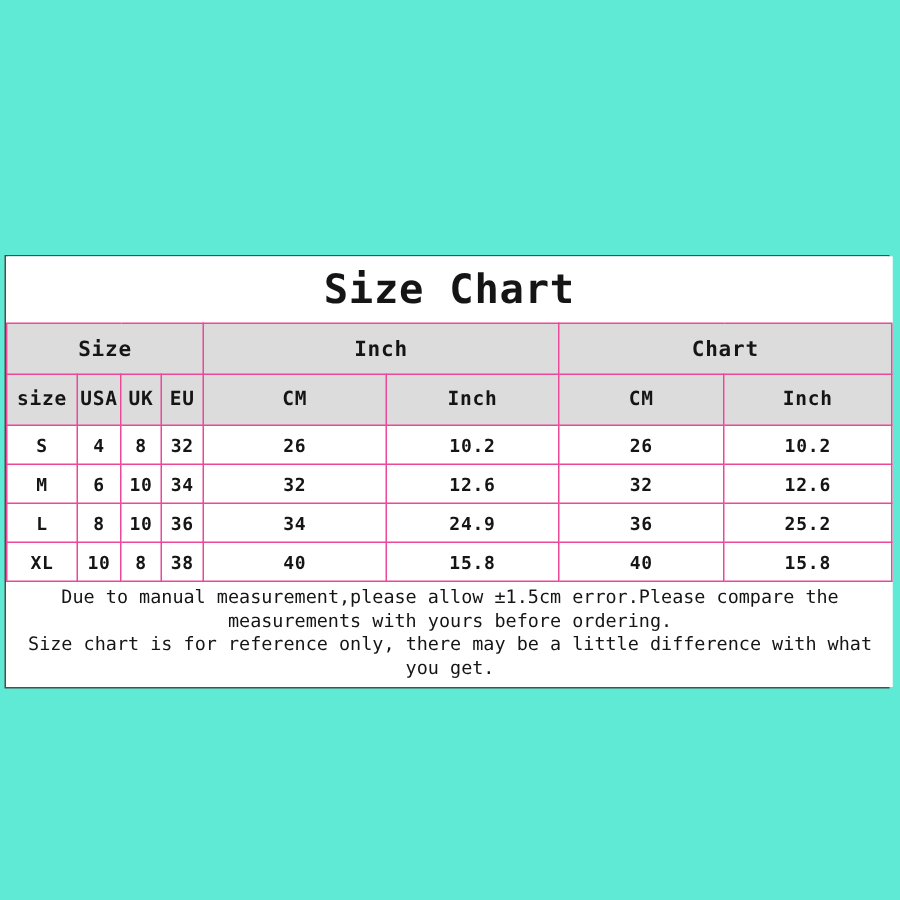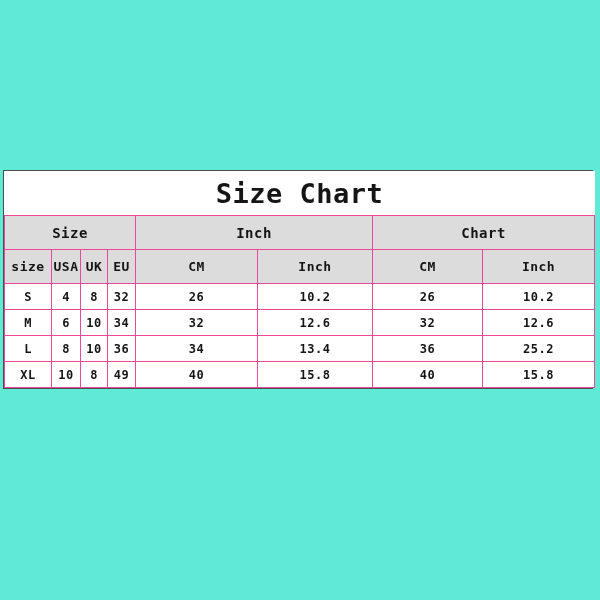--- a/index.html
+++ b/index.html
@@ -161,32 +161,38 @@
           <td class="data-cell">32</td>
           <td class="data-cell">12.6</td>
         </tr>
 
         <tr>
           <td class="data-cell">L</td>
           <td class="data-cell">8</td>
           <td class="data-cell">10</td>
           <td class="data-cell">36</td>
           <td class="data-cell">34</td>
-          <td class="data-cell">13.4</td>
+          <td class="data-cell">24.9</td>
           <td class="data-cell">36</td>
           <td class="data-cell">25.2</td>
         </tr>
 
         <tr>
           <td class="data-cell">XL</td>
           <td class="data-cell">10</td>
           <td class="data-cell">8</td>
-          <td class="data-cell">49</td>
+          <td class="data-cell">38</td>
           <td class="data-cell">40</td>
           <td class="data-cell">15.8</td>
           <td class="data-cell">40</td>
           <td class="data-cell">15.8</td>
         </tr>
 
+        <tr>
+          <td class="note-cell" colspan="8">
+            <div class="note-line">Due to manual measurement,please allow ±1.5cm error.Please compare the measurements with yours before ordering.</div>
+            <div class="note-line">Size chart is for reference only, there may be a little difference with what you get.</div>
+          </td>
+        </tr>
       </tbody>
     </table>
   </div>
 </div>
 
 </body></html>

